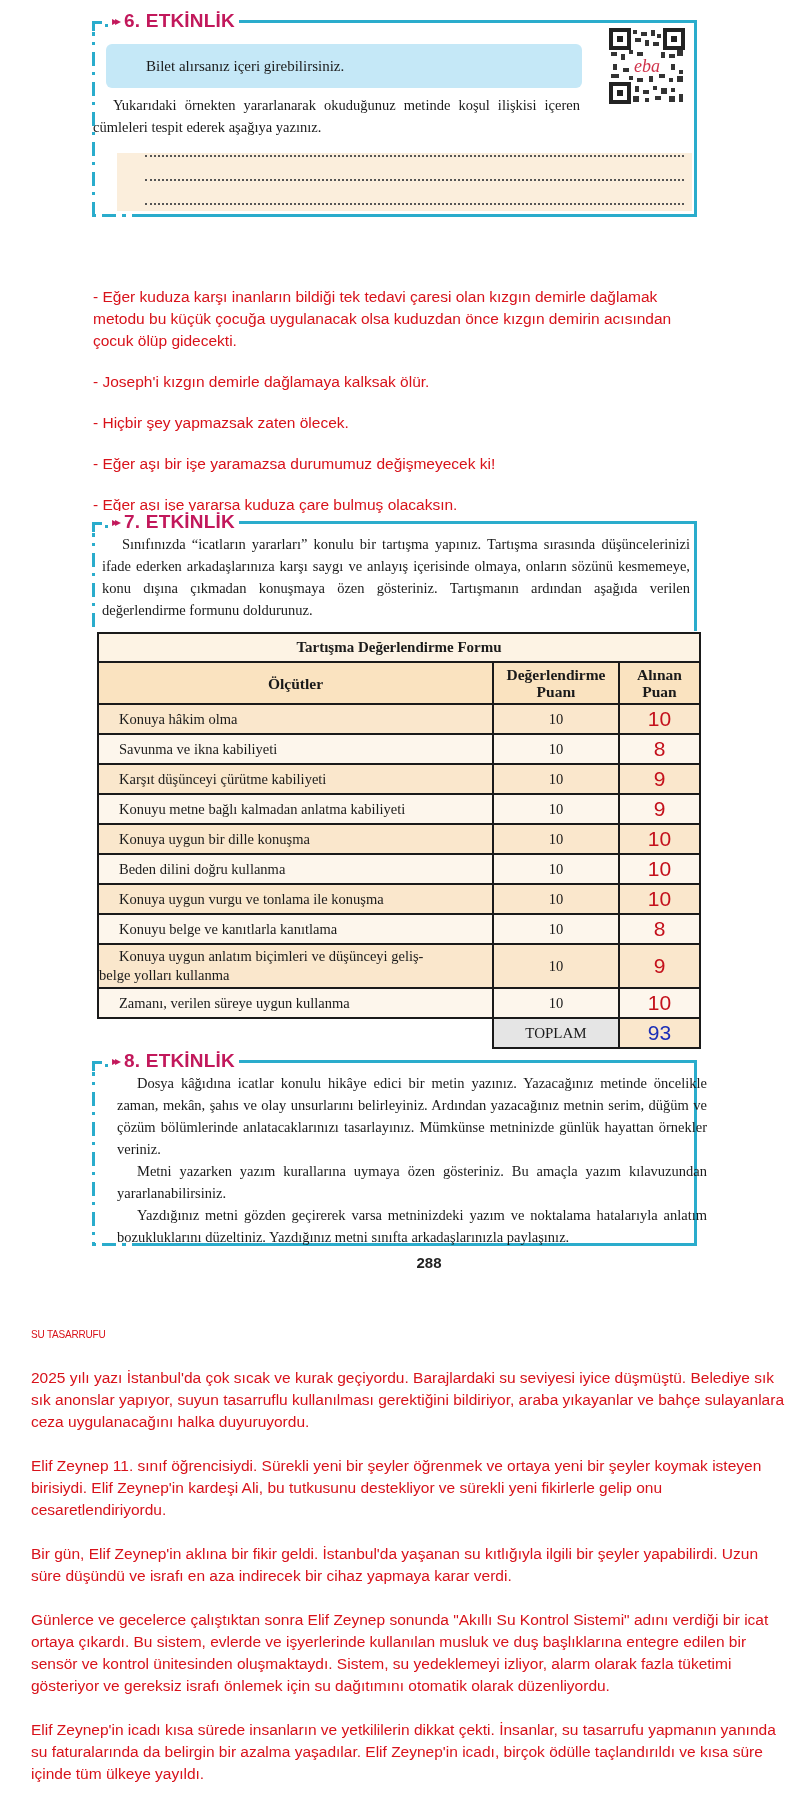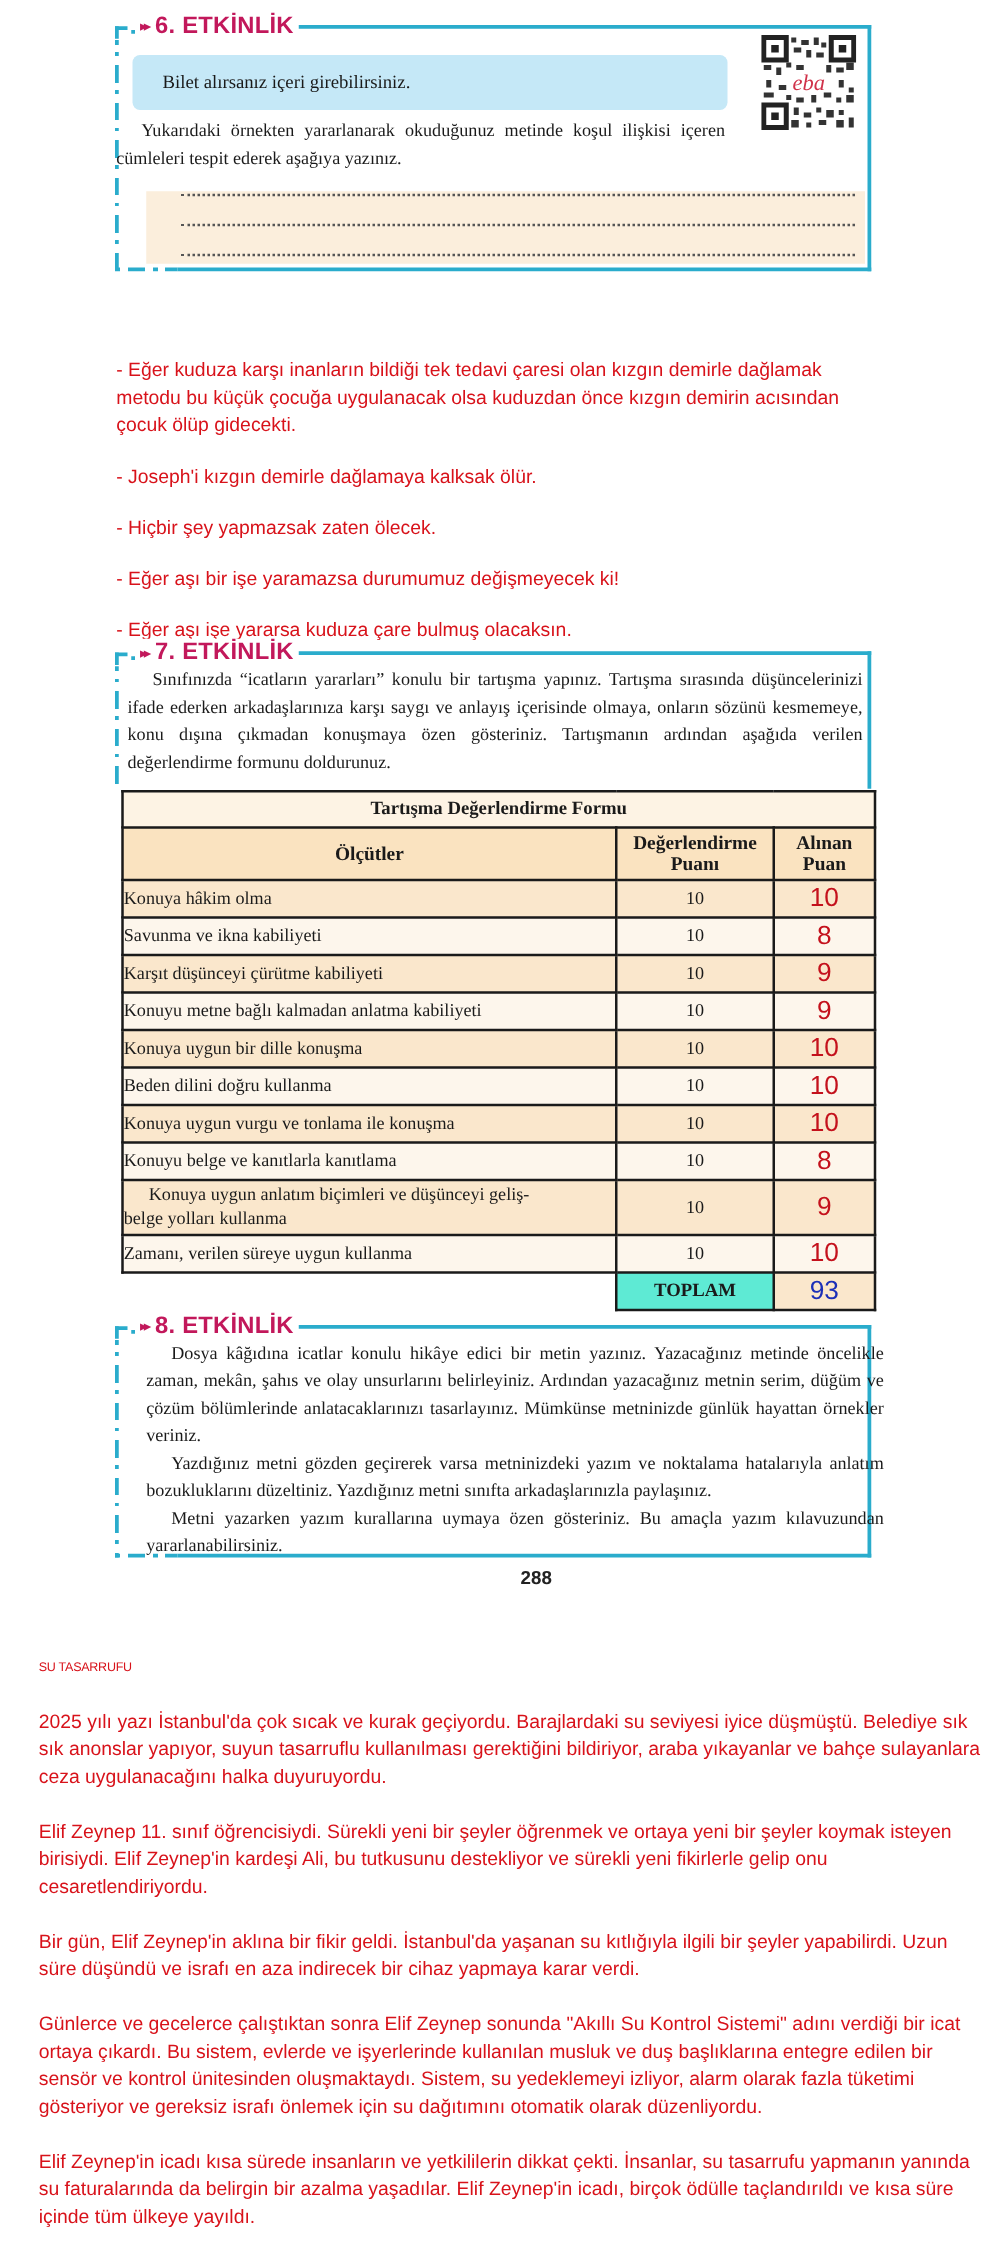--- a/index.html
+++ b/index.html
@@ -17,21 +17,21 @@
   .act .title-wrap { position: absolute; left: 0; top: 0; background: #fff; padding-right: 4px; display: flex; align-items: center; height: 22px; }
   .act .title-wrap .corner { width: 10px; height: 10px; border-left: 3px solid #2aaccc; border-top: 3px solid #2aaccc; margin-top: 10px; box-sizing: border-box; }
   .act .title-wrap .dot { width: 3px; height: 3px; background: #2aaccc; margin: 8px 4px 0 3px; }
   .act .title-wrap .arrows { color: #c2185b; font-size: 12px; margin-right: 6px; font-family: "DejaVu Sans", sans-serif; letter-spacing: -3px; }
   .act .title { font-family: "Liberation Sans", sans-serif; font-weight: bold; font-size: 19px; color: #c2185b; letter-spacing: 0.2px; }
 
   .para { font-size: 14.5px; line-height: 22px; text-align: justify; }
 
   
   #act6 { top: 10px; height: 207px; }
-  #act6 .example { position: absolute; left: 14px; top: 34px; width: 476px; height: 44px; background: #c5e8f7; border-radius: 6px; display: flex; align-items: center; padding-left: 24px; box-sizing: border-box; font-size: 15px; }
+  #act6 .example { position: absolute; left: 14px; top: 34px; width: 476px; height: 44px; background: #c5e8f7; border-radius: 6px; display: flex; align-items: center; padding-left: 40px; box-sizing: border-box; font-size: 15px; }
   #act6 .qr { position: absolute; left: 517px; top: 18px; width: 76px; height: 76px; }
   #act6 .instr { position: absolute; left: 1px; top: 84px; width: 487px; }
   #act6 .answer-area { position: absolute; left: 25px; top: 143px; width: 575px; height: 58px; background: #fbeedc; }
   #act6 .answer-area .dotline { position: absolute; left: 28px; right: 8px; height: 0; border-bottom: 2px dotted #555; }
 
   
   .red { color: #d8121a; font-family: "Liberation Sans", sans-serif; font-size: 15.5px; line-height: 22px; margin-top: 34px; }
   #answers6 { position: absolute; left: 93px; top: 252px; width: 620px; }
   #answers6 p { margin: 0 0 19px 0; }
 
@@ -39,28 +39,28 @@
   #act7 { top: 511px; height: 120px; }
   #act7 .body { position: absolute; left: 10px; top: 22px; width: 588px; }
 
   
   #eval-table { position: absolute; left: 97px; top: 632px; width: 604px; border-collapse: collapse; font-size: 14.5px; }
   #eval-table td, #eval-table th { border: 2px solid #1a1a1a; padding: 0; height: 28px; }
   #eval-table .cap { background: #fdf3e4; font-weight: bold; font-size: 15px; text-align: center; height: 27px; }
   #eval-table .hdr th { background: #fae3c0; font-weight: bold; font-size: 15.5px; line-height: 17px; height: 40px; }
   #eval-table tr.odd td { background: #fae7cc; }
   #eval-table tr.even td { background: #fdf6ec; }
-  #eval-table td.crit { text-align: left; }
+  #eval-table td.crit { padding-left: 20px; text-align: left; }
   #eval-table td.crit.two { line-height: 19px; padding-left: 0; height: 42px; }
   #eval-table td.crit.two span.ind { display: inline-block; width: 20px; }
   #eval-table td.max { text-align: center; width: 124px; }
   #eval-table td.got { text-align: center; width: 79px; color: #c4111c; font-family: "Liberation Sans", sans-serif; font-size: 21px; }
   #eval-table tr.total td { height: 28px; }
   #eval-table tr.total td.blank { border: none; background: #fff; }
-  #eval-table tr.total td.lbl { background: #5eead4; font-weight: bold; text-align: center; font-size: 15px; }
+  #eval-table tr.total td.lbl { background: #e5e5e5; font-weight: normal; text-align: center; font-size: 15px; }
   #eval-table tr.total td.sum { background: #fae7cc; color: #1b2fb8; }
 
   
   #act8 { top: 1050px; height: 196px; }
   #act8 .body { position: absolute; left: 25px; top: 22px; width: 590px; }
   #act8 .body p { margin: 0; text-indent: 20px; }
 
   #page-num { position: absolute; left: 0; width: 794px; top: 1254px; text-align: center; font-family: "Liberation Sans", sans-serif; font-weight: bold; font-size: 15px; color: #222; padding-left: 32px; }
 
   
@@ -244,22 +244,22 @@
   <div class="frame-left"></div>
   <div class="frame-bl"></div>
   <div class="title-wrap">
     <div class="corner"></div>
     <div class="dot"></div>
     <span class="arrows">▸▸</span>
     <span class="title">8. ETKİNLİK</span>
   </div>
   <div class="body para">
     <p>Dosya kâğıdına icatlar konulu hikâye edici bir metin yazınız. Yazacağınız metinde öncelikle zaman, mekân, şahıs ve olay unsurlarını belirleyiniz. Ardından yazacağınız metnin serim, düğüm ve çözüm bölümlerinde anlatacaklarınızı tasarlayınız. Mümkünse metninizde günlük hayattan örnekler veriniz.</p>
+    <p>Metni yazarken yazım kurallarına uymaya özen gösteriniz. Bu amaçla yazım kılavuzundan yararlanabilirsiniz.</p>
     <p>Yazdığınız metni gözden geçirerek varsa metninizdeki yazım ve noktalama hatalarıyla anlatım bozukluklarını düzeltiniz. Yazdığınız metni sınıfta arkadaşlarınızla paylaşınız.</p>
-    <p>Metni yazarken yazım kurallarına uymaya özen gösteriniz. Bu amaçla yazım kılavuzundan yararlanabilirsiniz.</p>
   </div>
 </section>
 
 <div id="page-num">288</div>
 
 <section id="story" class="red">
   <h2>SU TASARRUFU</h2>
   <p>2025 yılı yazı İstanbul'da çok sıcak ve kurak geçiyordu. Barajlardaki su seviyesi iyice düşmüştü. Belediye sık sık anonslar yapıyor, suyun tasarruflu kullanılması gerektiğini bildiriyor, araba yıkayanlar ve bahçe sulayanlara ceza uygulanacağını halka duyuruyordu.</p>
   <p>Elif Zeynep 11. sınıf öğrencisiydi. Sürekli yeni bir şeyler öğrenmek ve ortaya yeni bir şeyler koymak isteyen birisiydi. Elif Zeynep'in kardeşi Ali, bu tutkusunu destekliyor ve sürekli yeni fikirlerle gelip onu cesaretlendiriyordu.</p>
   <p>Bir gün, Elif Zeynep'in aklına bir fikir geldi. İstanbul'da yaşanan su kıtlığıyla ilgili bir şeyler yapabilirdi. Uzun süre düşündü ve israfı en aza indirecek bir cihaz yapmaya karar verdi.</p>

